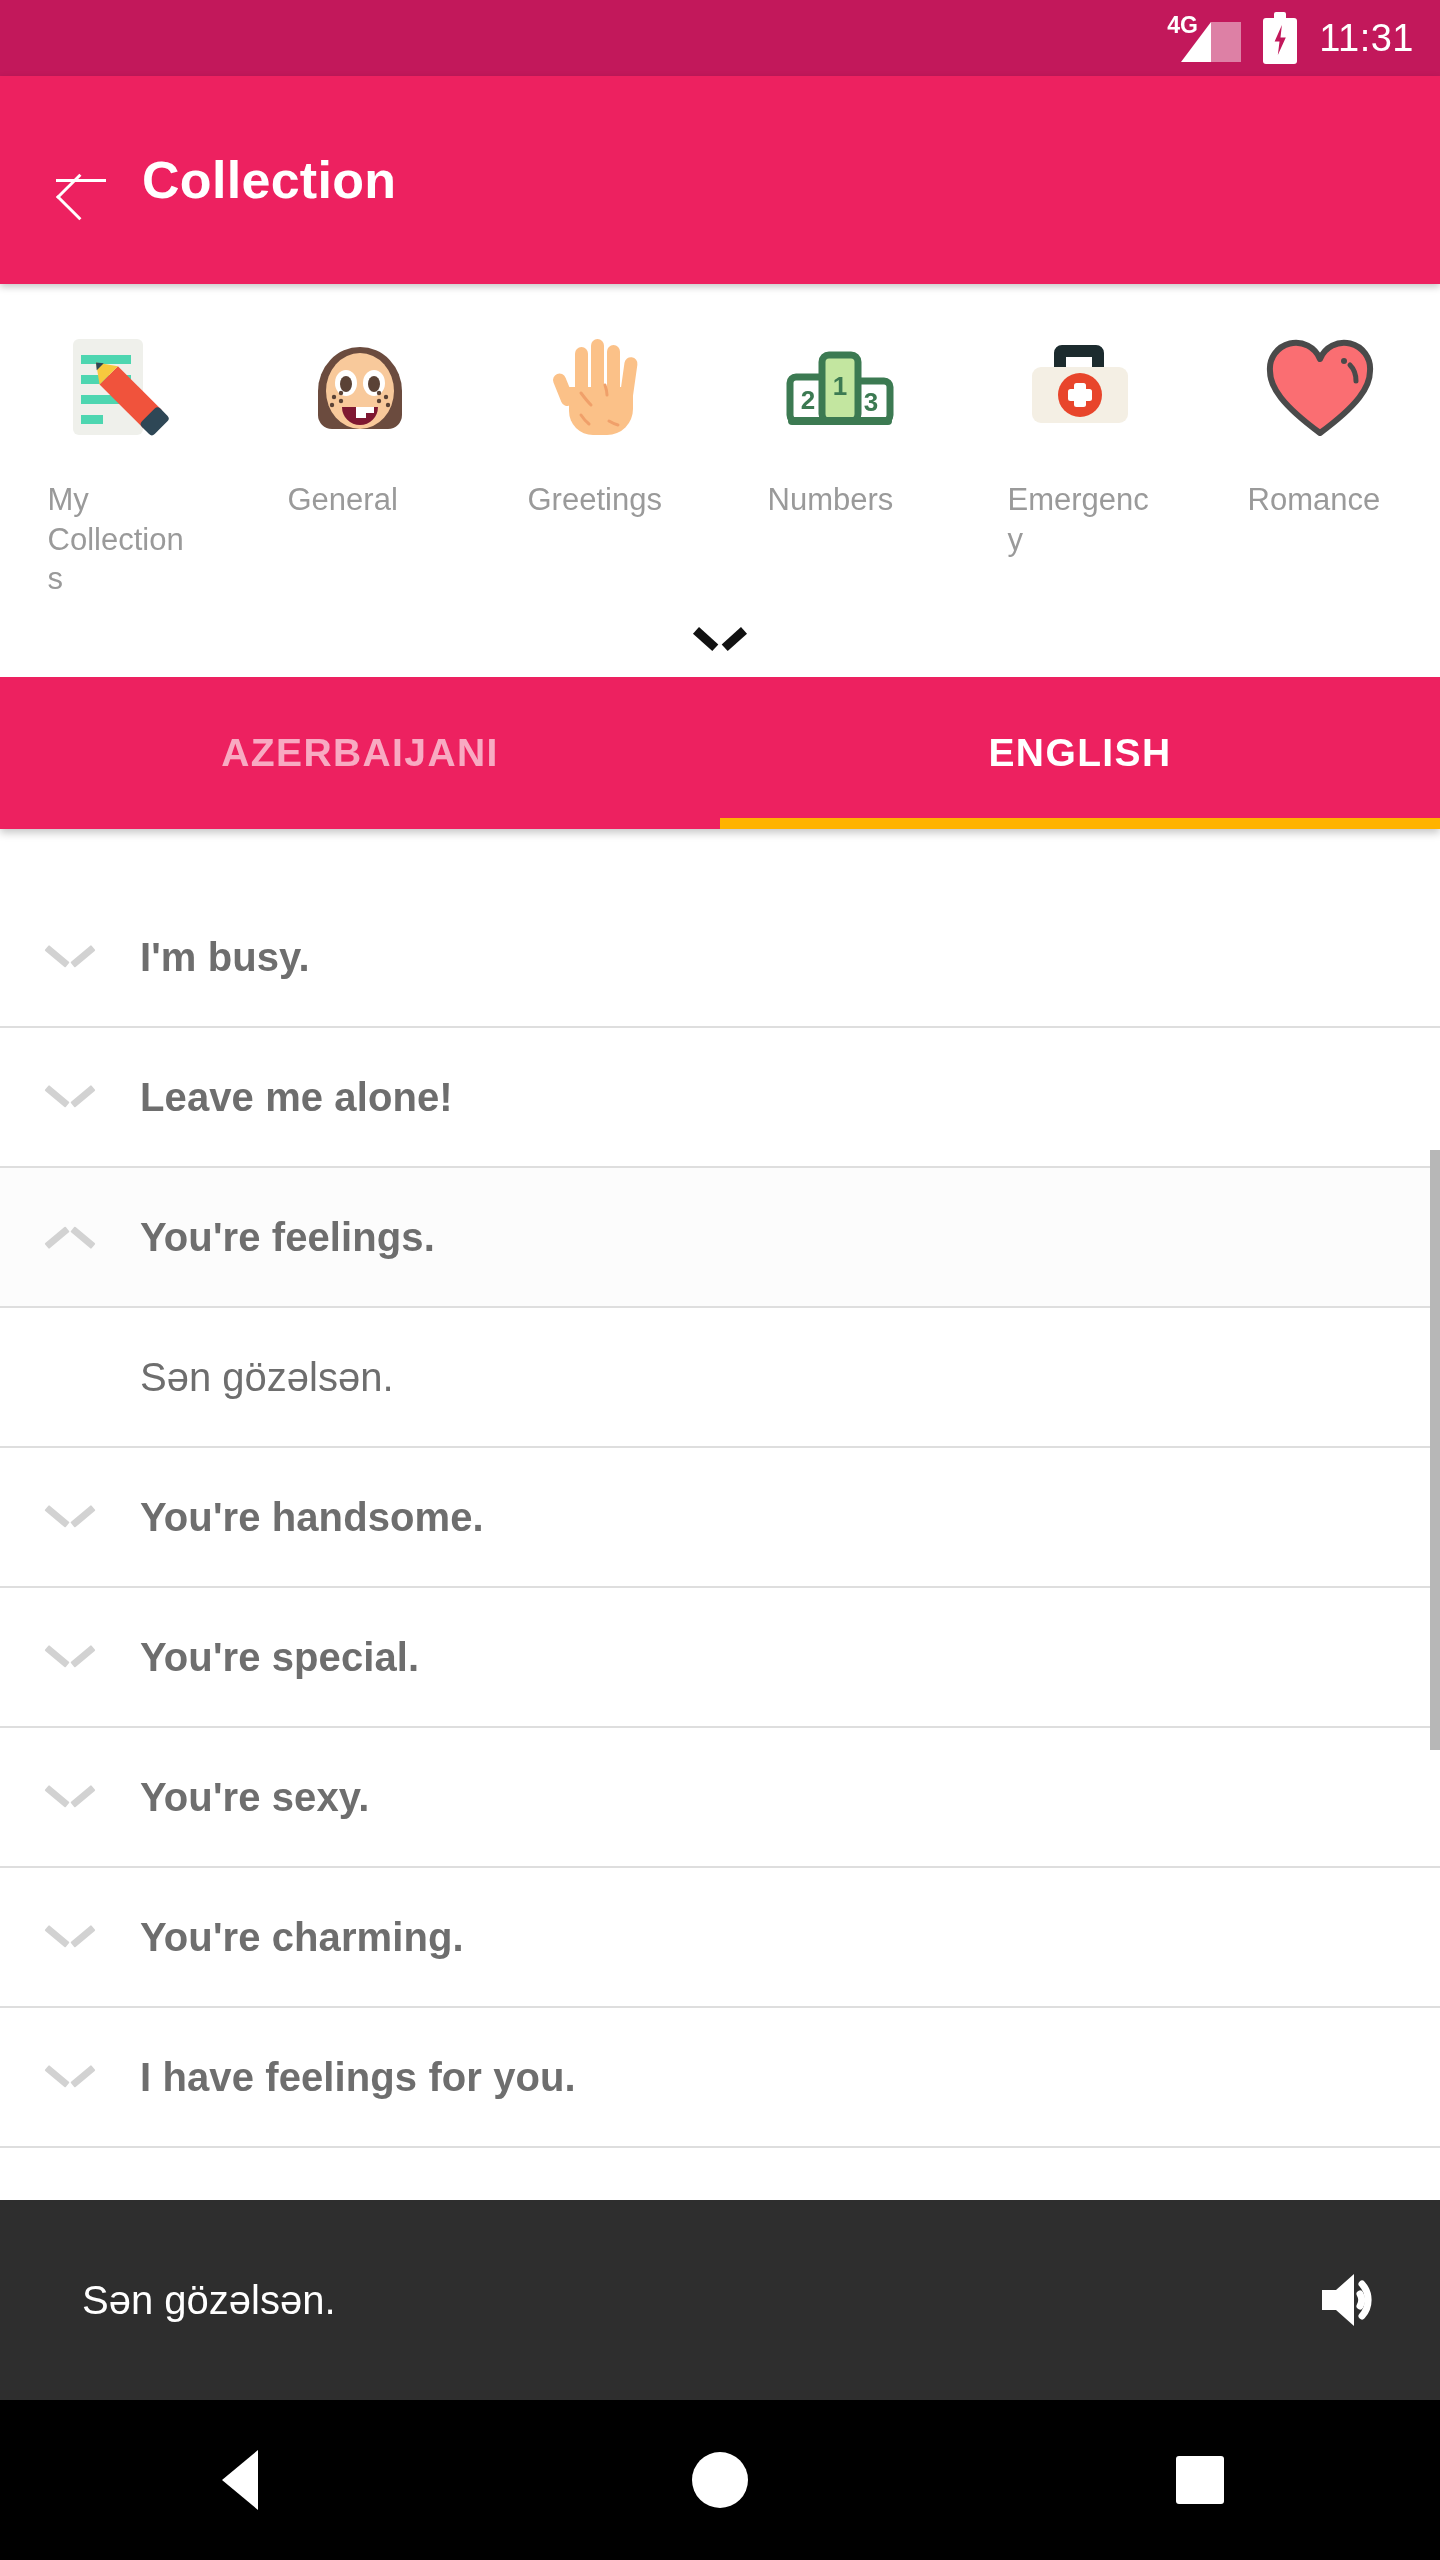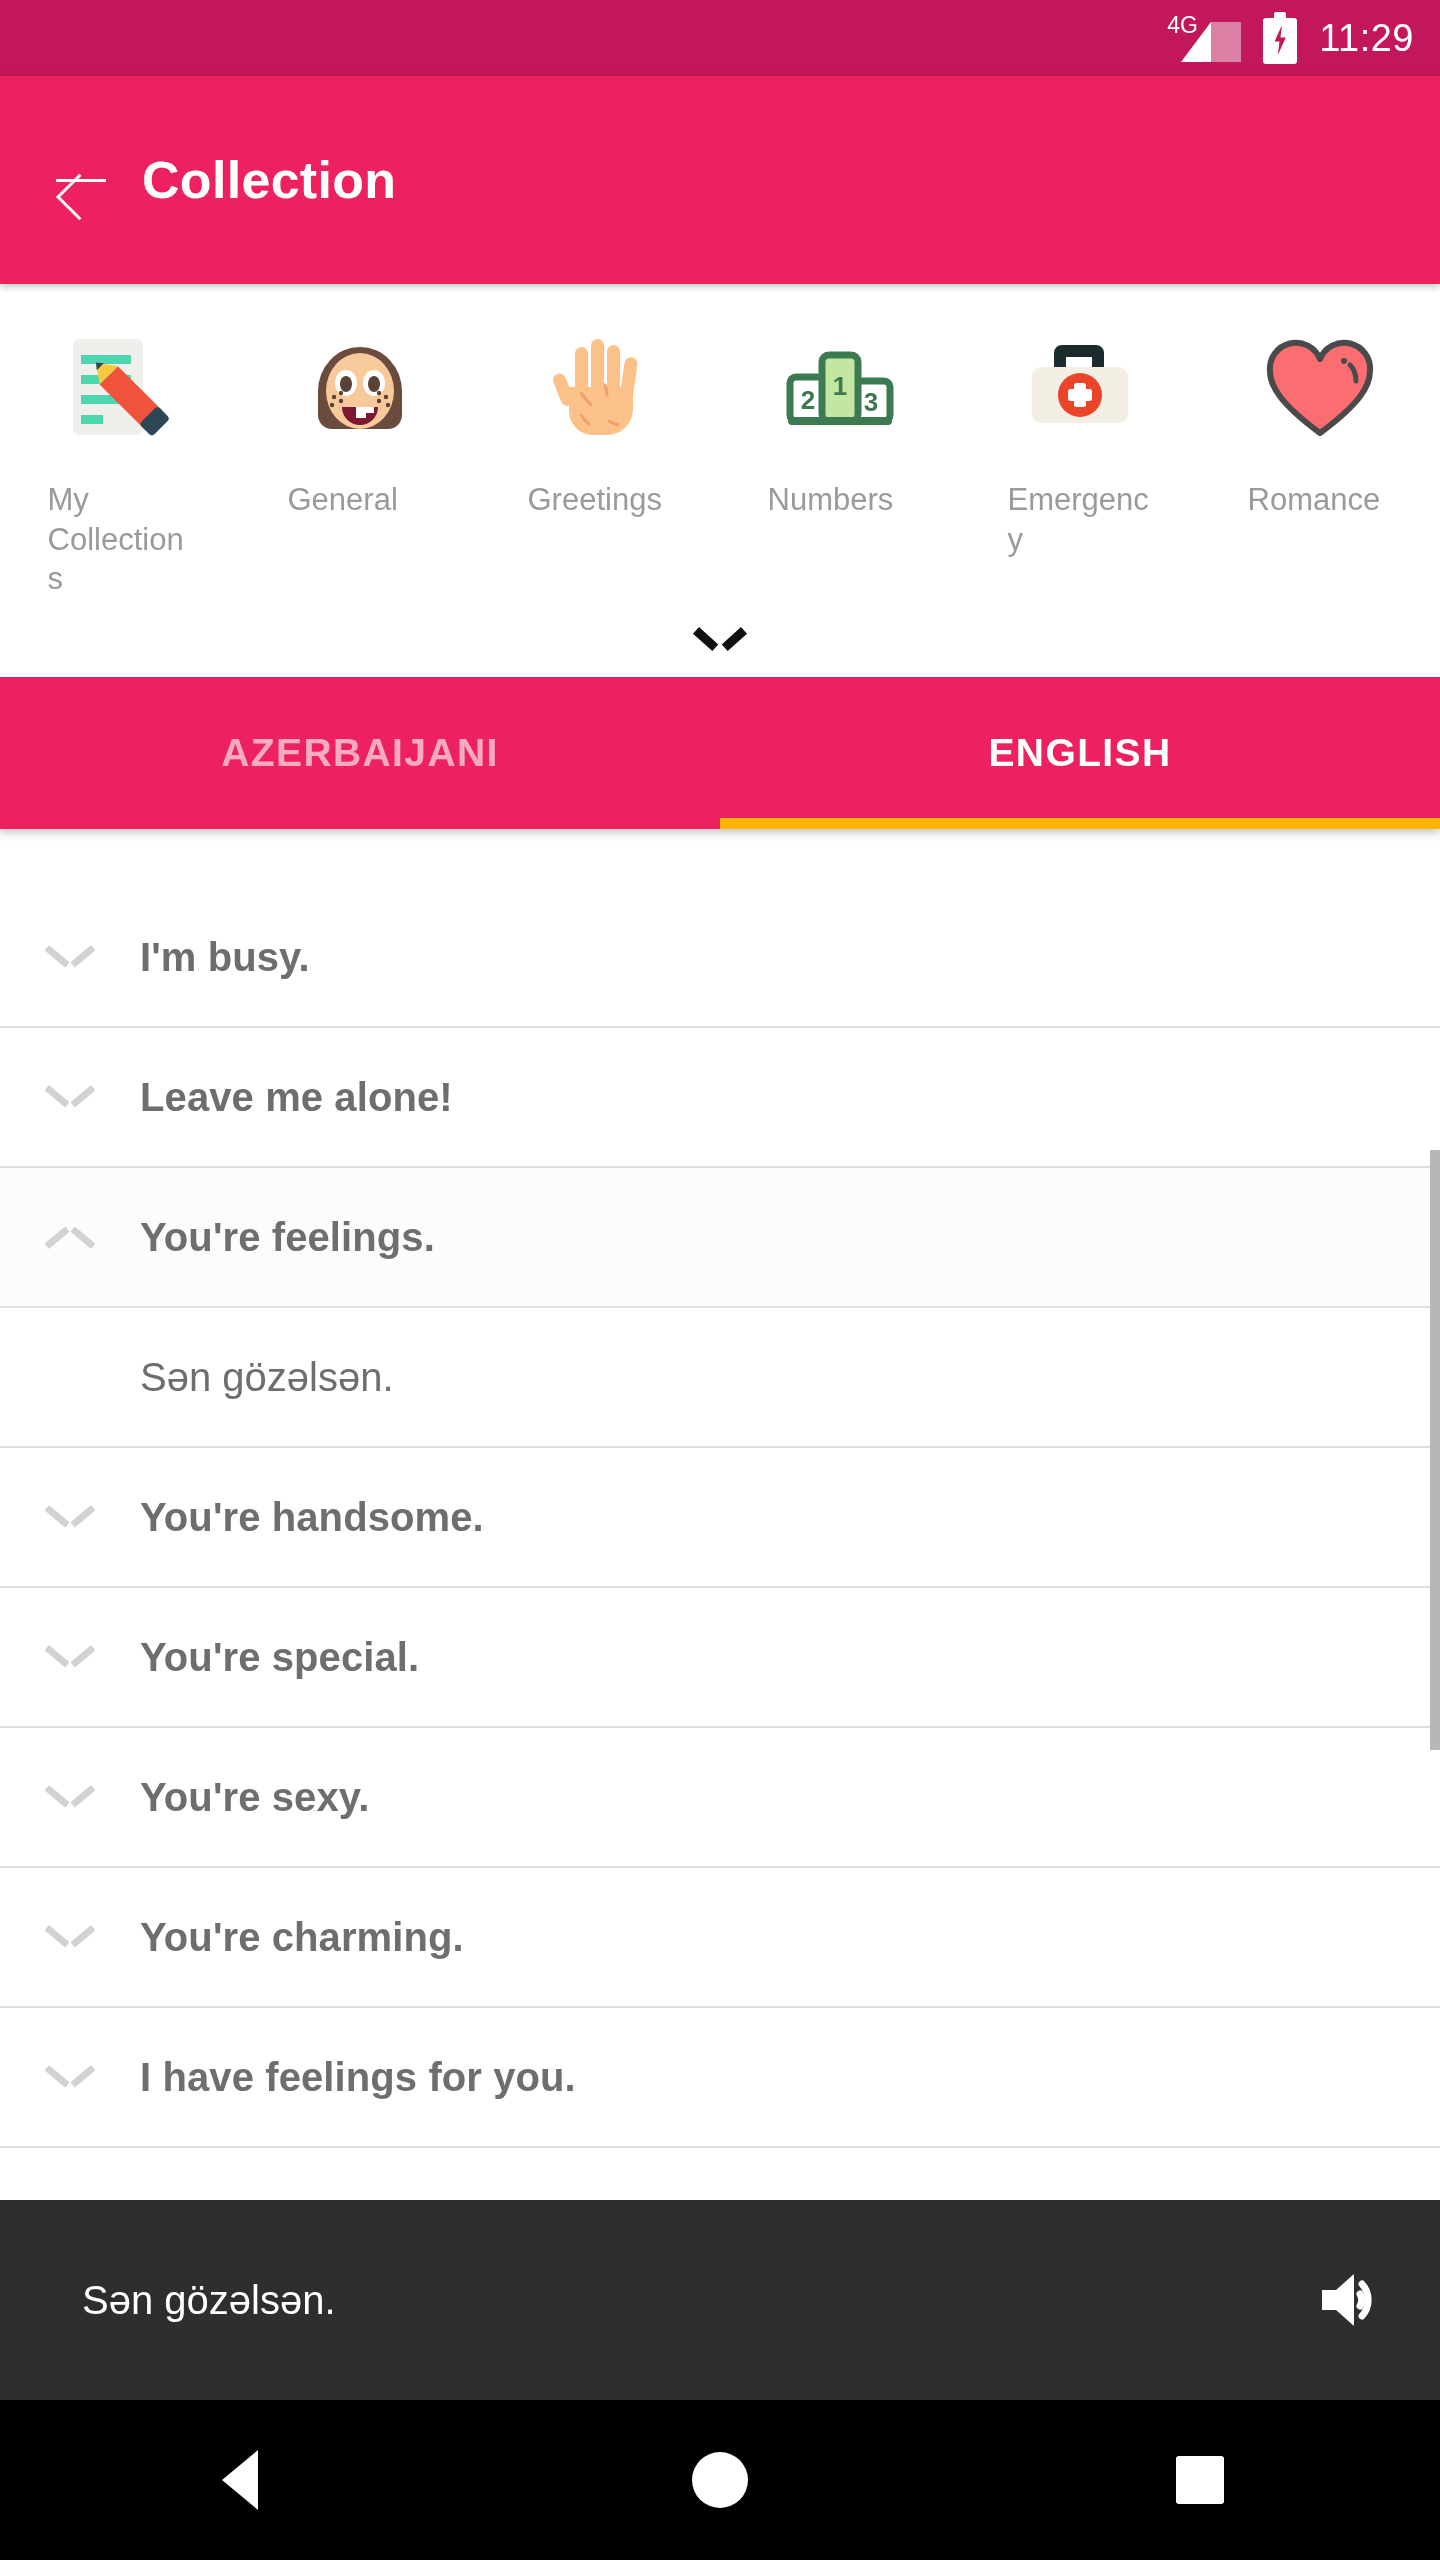--- a/index.html
+++ b/index.html
@@ -14,21 +14,21 @@
   
   .status-bar {
     height:76px; width:100%;
     background:#C2185B;
     display:flex; align-items:center; justify-content:flex-end;
     padding-right:26px; gap:22px;
   }
   .sb-signal { position:relative; width:74px; height:48px; }
   .sb-signal .g4 {
     position:absolute; left:0; top:0;
-    font-size:23px; font-weight:normal; color:#ffffff; line-height:1;
+    font-size:23px; font-weight:bold; color:#ffffff; line-height:1;
   }
   .sb-signal .bar-full {
     position:absolute; right:0; bottom:0; width:30px; height:40px;
     background:rgba(255,255,255,.45);
   }
   .sb-signal .bar-tri {
     position:absolute; right:30px; bottom:0; width:0; height:0;
     border-style:solid; border-width:0 0 40px 30px;
     border-color:transparent transparent #ffffff transparent;
   }
@@ -202,21 +202,21 @@
   <div class="sb-signal">
     <span class="g4">4G</span>
     <span class="bar-full"></span>
     <span class="bar-tri"></span>
   </div>
   <div class="sb-batt">
     <span class="cap"></span>
     <span class="body"></span>
     <span class="bolt"></span>
   </div>
-  <div class="sb-time">11:29</div>
+  <div class="sb-time">11:31</div>
 </div>
 
 <div class="app-bar">
   <div class="back-arrow"></div>
   <div class="app-title">Collection</div>
 </div>
 
 <div class="cat-strip">
   <div class="cat-row">
 

